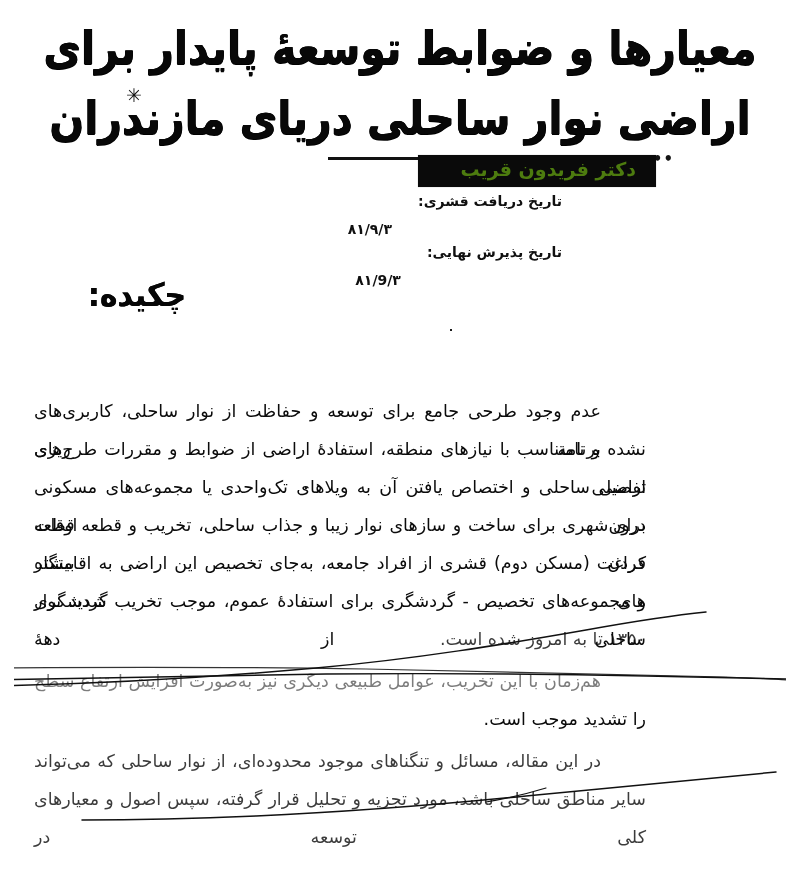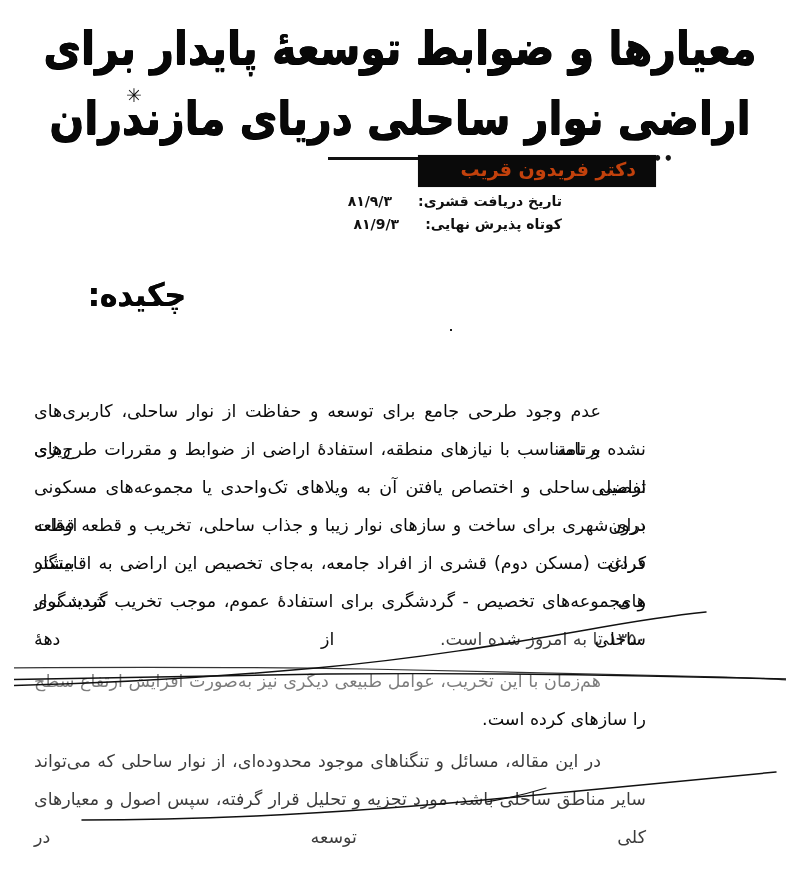--- a/index.html
+++ b/index.html
@@ -65,21 +65,21 @@
   
   .author-wrap {
     position: absolute;
     top: 155px;
     right: 130px;
   }
 
   .author-box {
     display: inline-block;
     background: #0a0a0a;
-    color: #c2410c;
+    color: #4d7c0f;
     padding: 3px 20px 5px 42px;
     font-family: "DejaVu Sans", "Liberation Sans", sans-serif;
     font-size: 19px;
     font-weight: bold;
     line-height: 1.25;
     white-space: nowrap;
     letter-spacing: -0.5px;
     box-shadow: 0 0 0.6px #000;
   }
 
@@ -120,21 +120,21 @@
   }
 
   .date-row {
     display: flex;
     flex-direction: row;
     gap: 26px;
     justify-content: flex-start;
   }
 
   .date-label { display: inline-block; min-width: 104px; }
-  .date-value { display: inline-block; direction: ltr; unicode-bidi: isolate; }
+  .date-value { display: inline-block; direction: ltr; unicode-bidi: isolate; margin-top: 28px; }
 
   
   .abstract-heading {
     position: absolute;
     top: 276px;
     right: 600px;
     font-family: "DejaVu Sans", "Liberation Sans", sans-serif;
     font-size: 30px;
     font-weight: bold;
     color: #060606;
@@ -245,21 +245,21 @@
   <div class="author-wrap">
     <span class="author-box">دکتر فریدون قریب</span>
   </div>
 
   <div class="dates">
     <div class="date-row">
       <span class="date-label">تاریخ دریافت قشری:</span>
       <span class="date-value">۸۱/۹/۳</span>
     </div>
     <div class="date-row">
-      <span class="date-label">کوتاه پذیرش نهایی:</span>
+      <span class="date-label">تاریخ پذیرش نهایی:</span>
       <span class="date-value">۸۱/9/۳</span>
     </div>
   </div>
 
   <div class="abstract-heading">چکیده:</div>
 
   <div class="abstract-body">
 
     <div class="para">
       <div class="line indent justify">
@@ -283,21 +283,21 @@
       <div class="line last faded clip-bottom">
         <span>۱۳۵۰ تا به امروز شده است.</span>
       </div>
     </div>
 
     <div class="para">
       <div class="line indent justify washed clip-top">
         <span>هم‌زمان با این تخریب، عوامل طبیعی دیگری نیز به‌صورت افزایش ارتفاع سطح آب دریا</span>
       </div>
       <div class="line last">
-        <span>را سازهای کرده است.</span>
+        <span>را تشدید موجب است.</span>
       </div>
     </div>
 
     <div class="para">
       <div class="line indent justify faded clip-bottom">
         <span>در این مقاله، مسائل و تنگناهای موجود محدوده‌ای، از نوار ساحلی که می‌تواند الگویی از</span>
       </div>
       <div class="line justify faded">
         <span>سایر مناطق ساحلی باشد، مورد تجزیه و تحلیل قرار گرفته، سپس اصول و معیارهای کلی توسعه در</span>
       </div>

